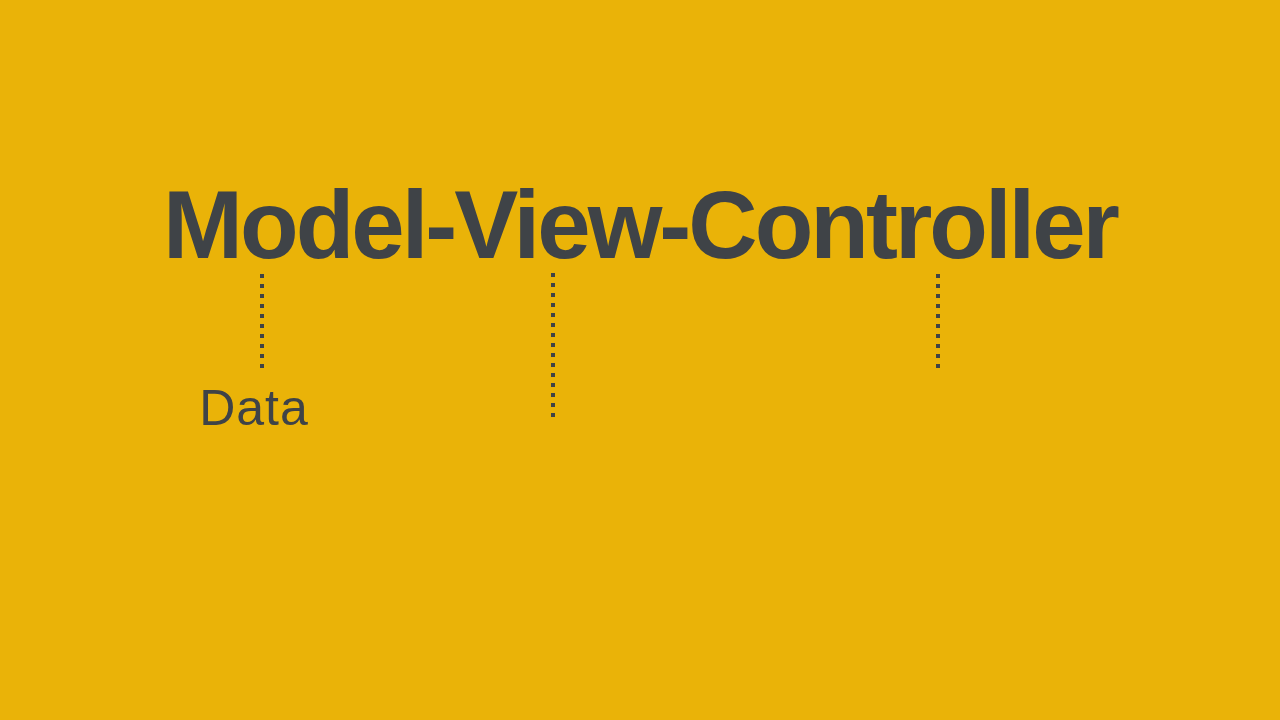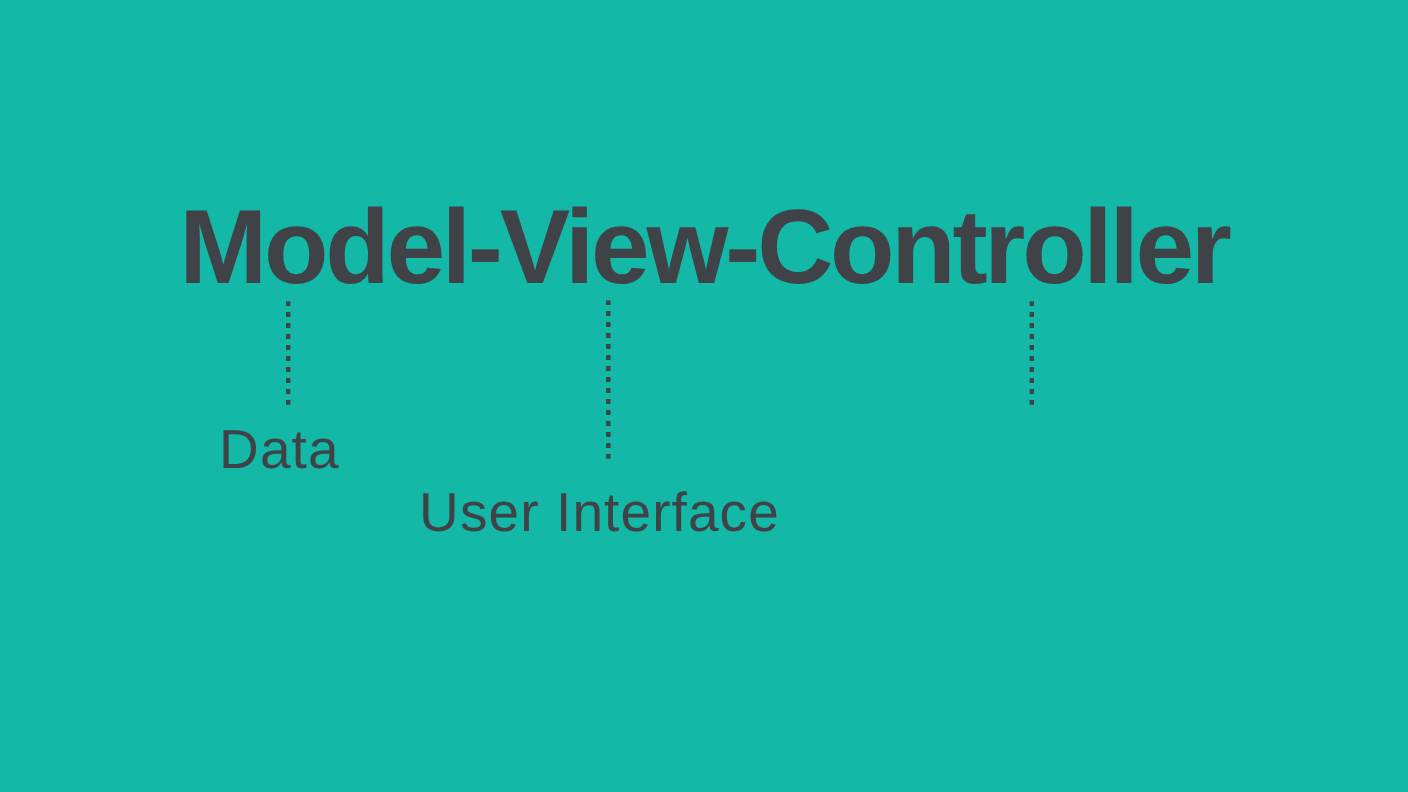--- a/index.html
+++ b/index.html
@@ -4,21 +4,21 @@
 <style>
   html, body {
     margin: 0;
     padding: 0;
     background: #ffffff;
   }
   .slide {
     position: relative;
     width: 1280px;
     height: 720px;
-    background: #14b8a6;
+    background: #eab308;
     overflow: hidden;
     font-family: "Liberation Sans", sans-serif;
     color: #3f4347;
   }
   .title {
     position: absolute;
     left: 0;
     right: 0;
     top: 177px;
     margin: 0;
@@ -66,16 +66,15 @@
   <h1 class="title">Model-View-Controller</h1>
 
   <div class="connector connector-model"></div>
 
   <div class="connector connector-view"></div>
 
   <div class="connector connector-controller"></div>
 
   <div class="label label-model">Data</div>
 
-  <div class="label label-view">User Interface</div>
 
 
 </div>
 
 </body></html>

